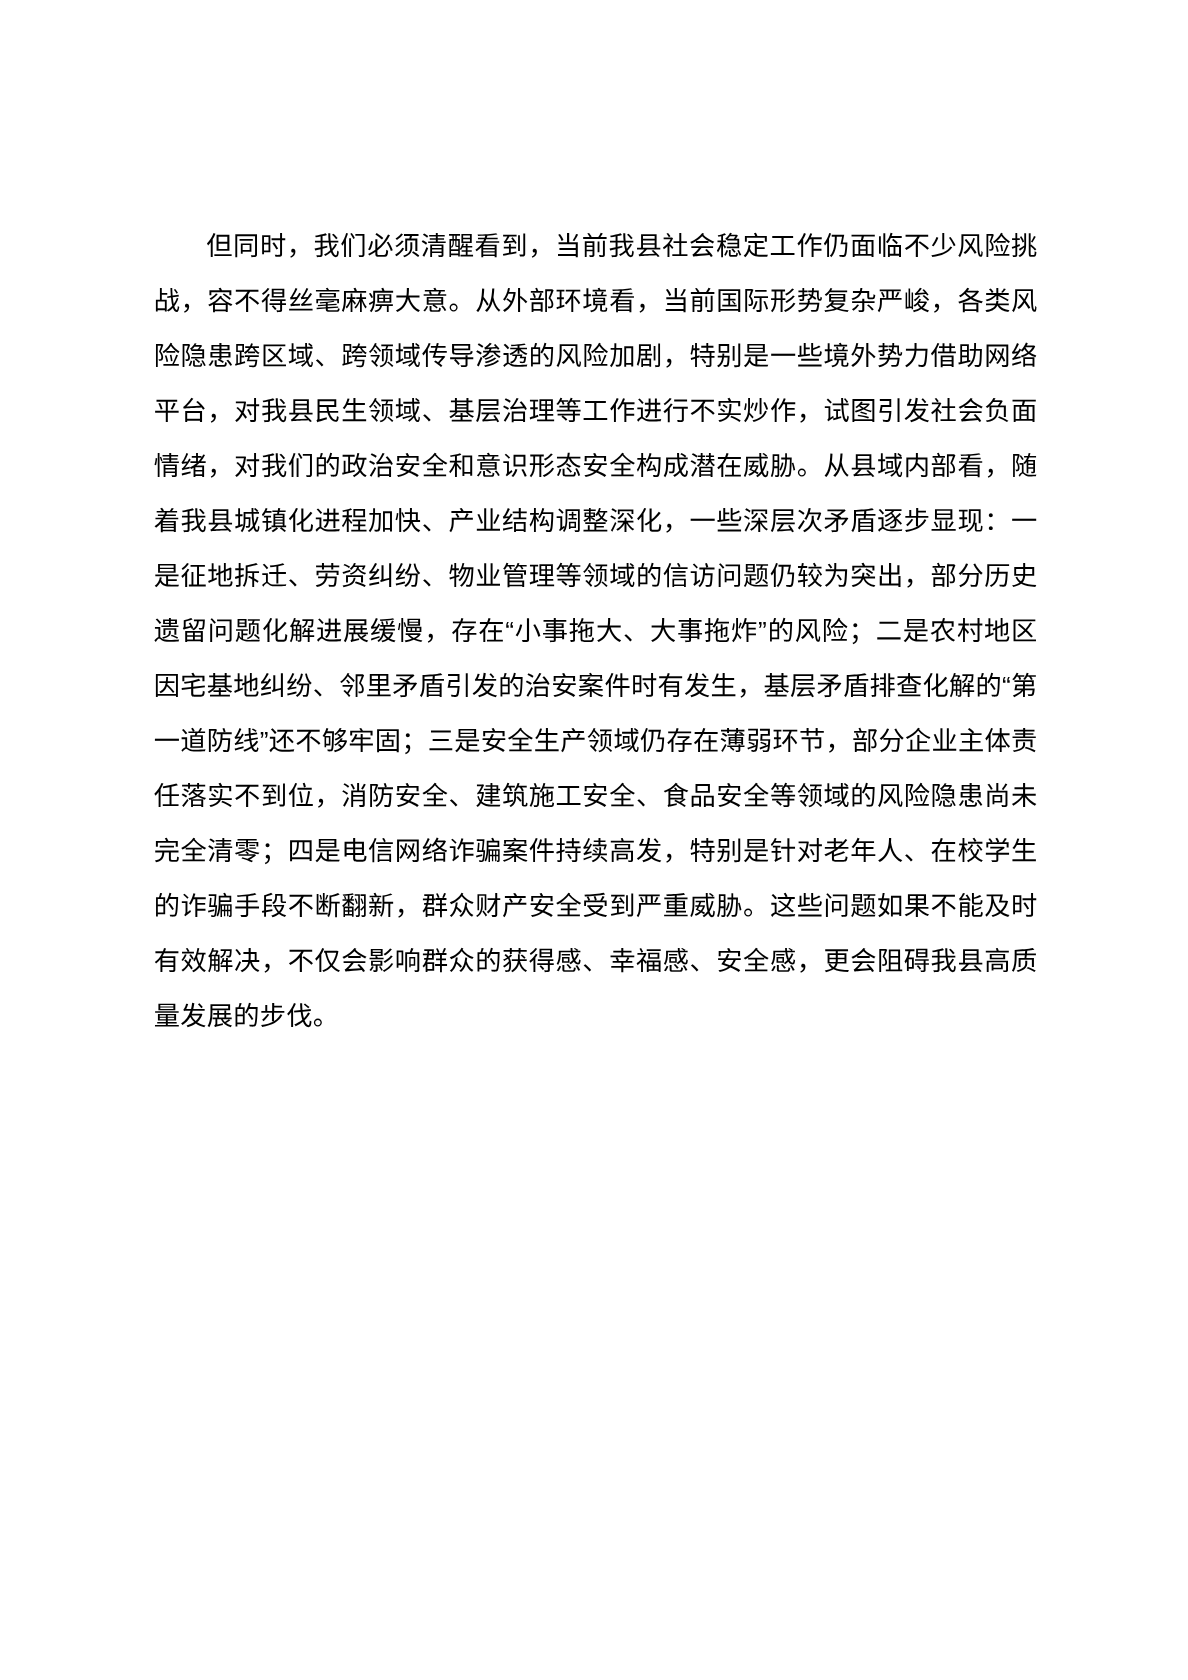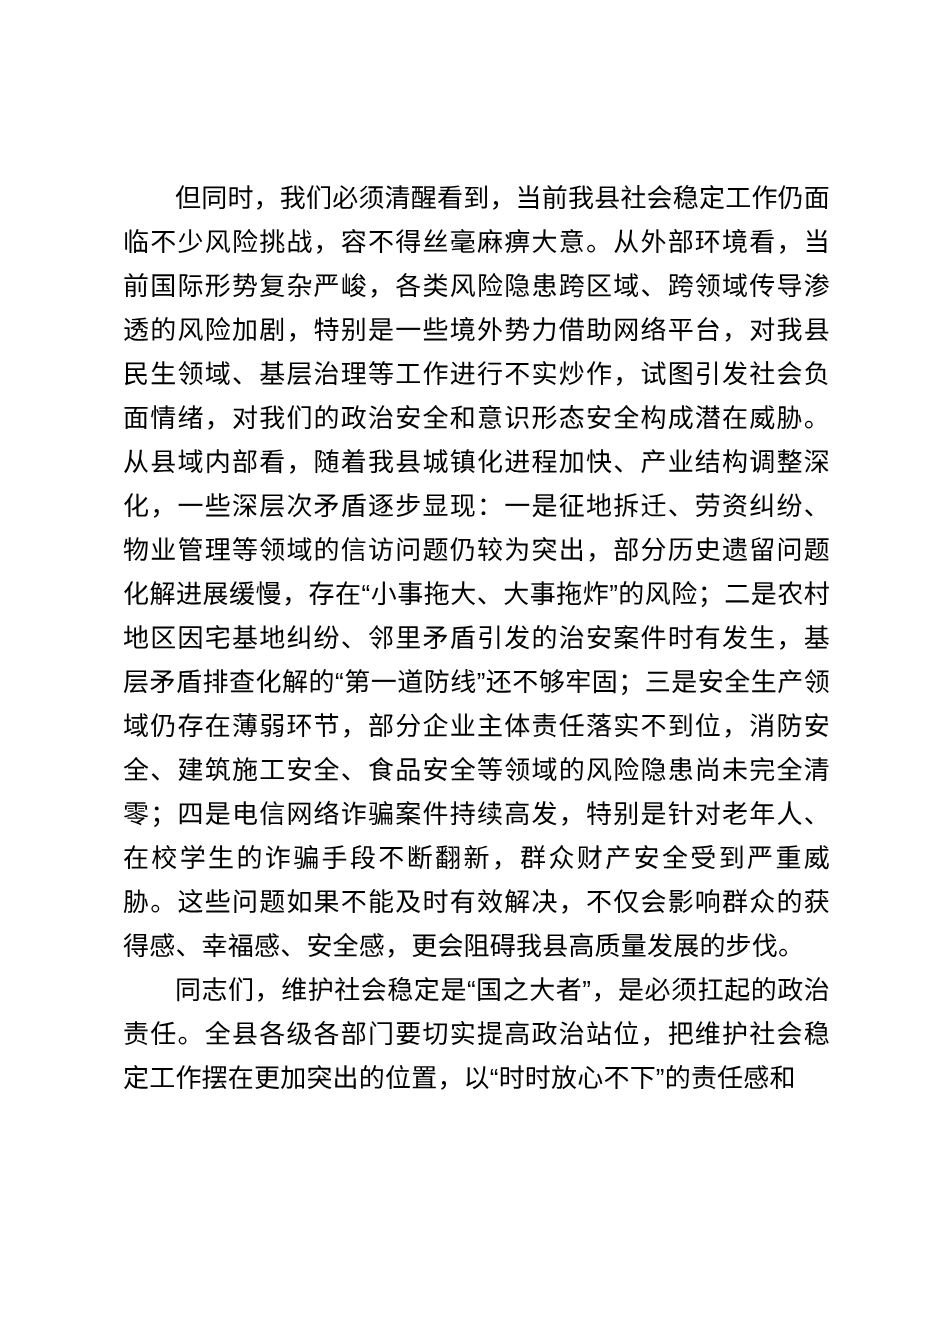--- a/index.html
+++ b/index.html
@@ -14,31 +14,30 @@
     margin: 0 auto;
     background: #ffffff;
     box-sizing: border-box;
     padding: 176px 120px 0 123px;
     overflow: hidden;
   }
   .doc-body p {
     margin: 0;
     padding: 0;
     font-family: "Liberation Sans", "DejaVu Sans", sans-serif;
-    font-size: 26px;
+    font-size: 21px;
     line-height: 44px;
     color: #000000;
     text-align: justify;
     text-justify: inter-ideograph;
     text-indent: 2em;
     letter-spacing: 0.2px;
     word-break: break-all;
   }
 </style>
 </head>
 <body>
 
 <div class="page">
   <div class="doc-body">
     <p>但同时，我们必须清醒看到，当前我县社会稳定工作仍面临不少风险挑战，容不得丝毫麻痹大意。从外部环境看，当前国际形势复杂严峻，各类风险隐患跨区域、跨领域传导渗透的风险加剧，特别是一些境外势力借助网络平台，对我县民生领域、基层治理等工作进行不实炒作，试图引发社会负面情绪，对我们的政治安全和意识形态安全构成潜在威胁。从县域内部看，随着我县城镇化进程加快、产业结构调整深化，一些深层次矛盾逐步显现：一是征地拆迁、劳资纠纷、物业管理等领域的信访问题仍较为突出，部分历史遗留问题化解进展缓慢，存在“小事拖大、大事拖炸”的风险；二是农村地区因宅基地纠纷、邻里矛盾引发的治安案件时有发生，基层矛盾排查化解的“第一道防线”还不够牢固；三是安全生产领域仍存在薄弱环节，部分企业主体责任落实不到位，消防安全、建筑施工安全、食品安全等领域的风险隐患尚未完全清零；四是电信网络诈骗案件持续高发，特别是针对老年人、在校学生的诈骗手段不断翻新，群众财产安全受到严重威胁。这些问题如果不能及时有效解决，不仅会影响群众的获得感、幸福感、安全感，更会阻碍我县高质量发展的步伐。</p>
-    <p>同志们，维护社会稳定是“国之大者”，是必须扛起的政治责任。全县各级各部门要切实提高政治站位，把维护社会稳定工作摆在更加突出的位置，以“时时放心不下”的责任感和</p>
   </div>
 </div>
 
 </body></html>

